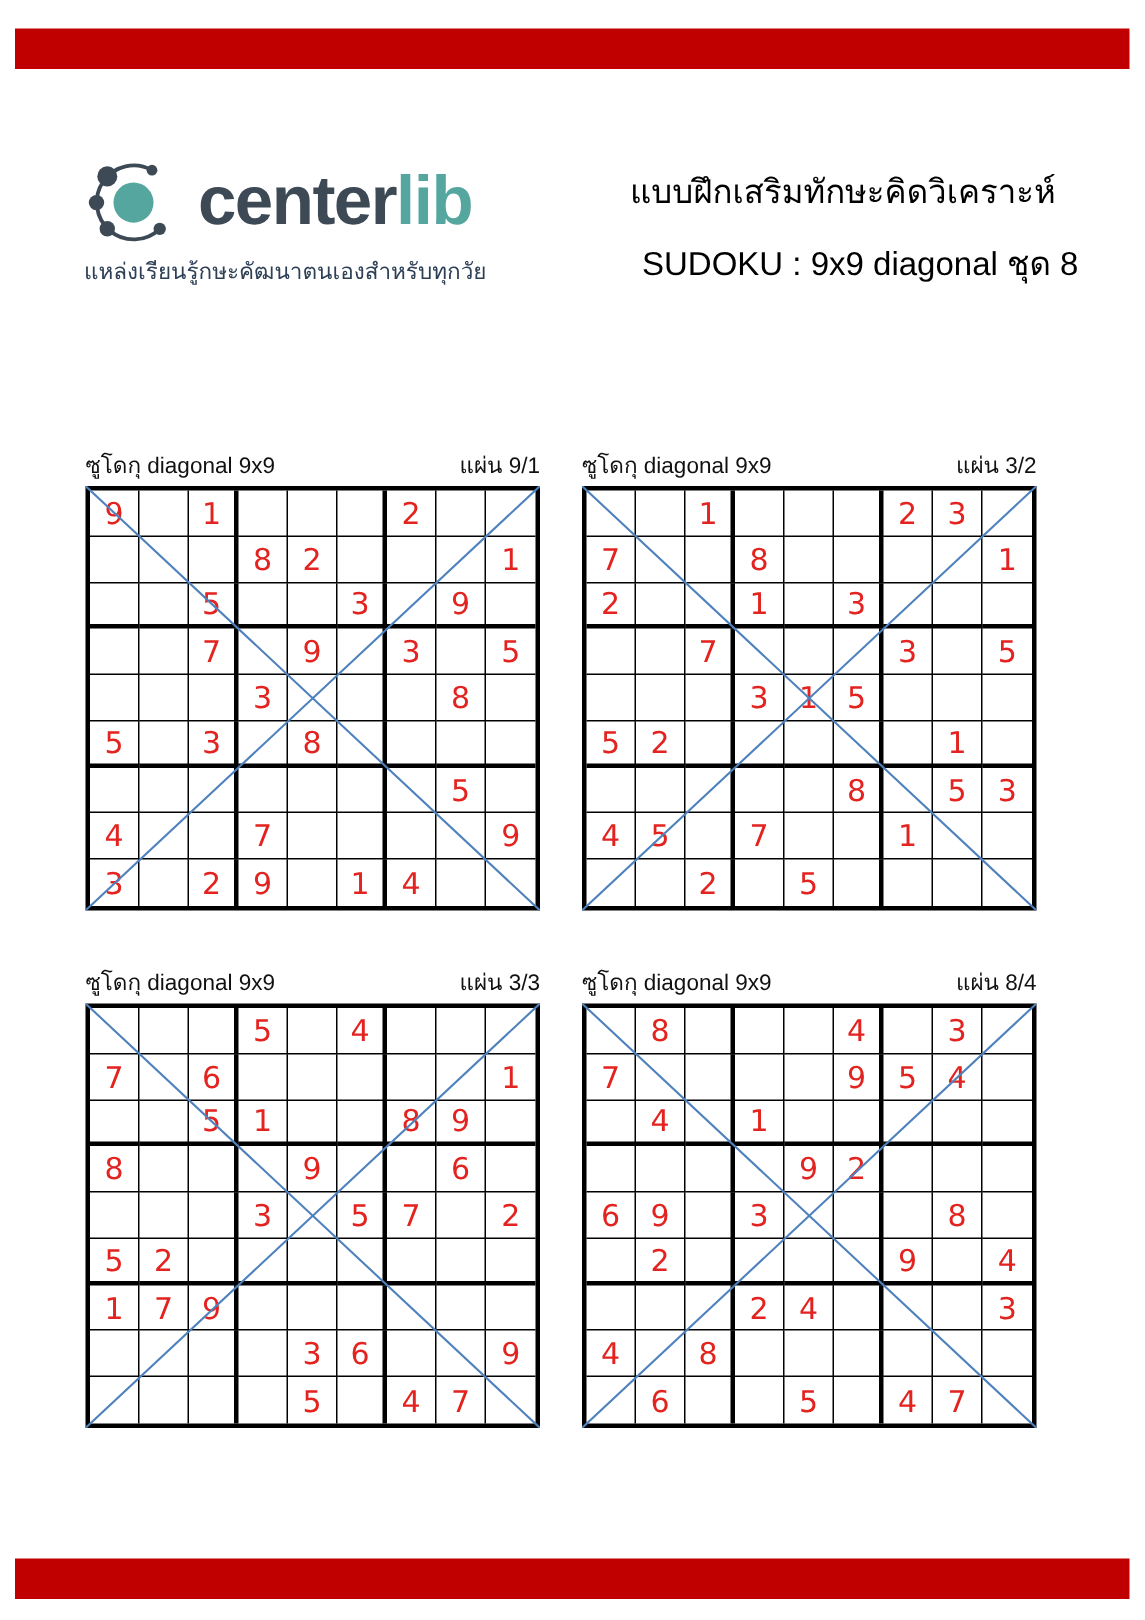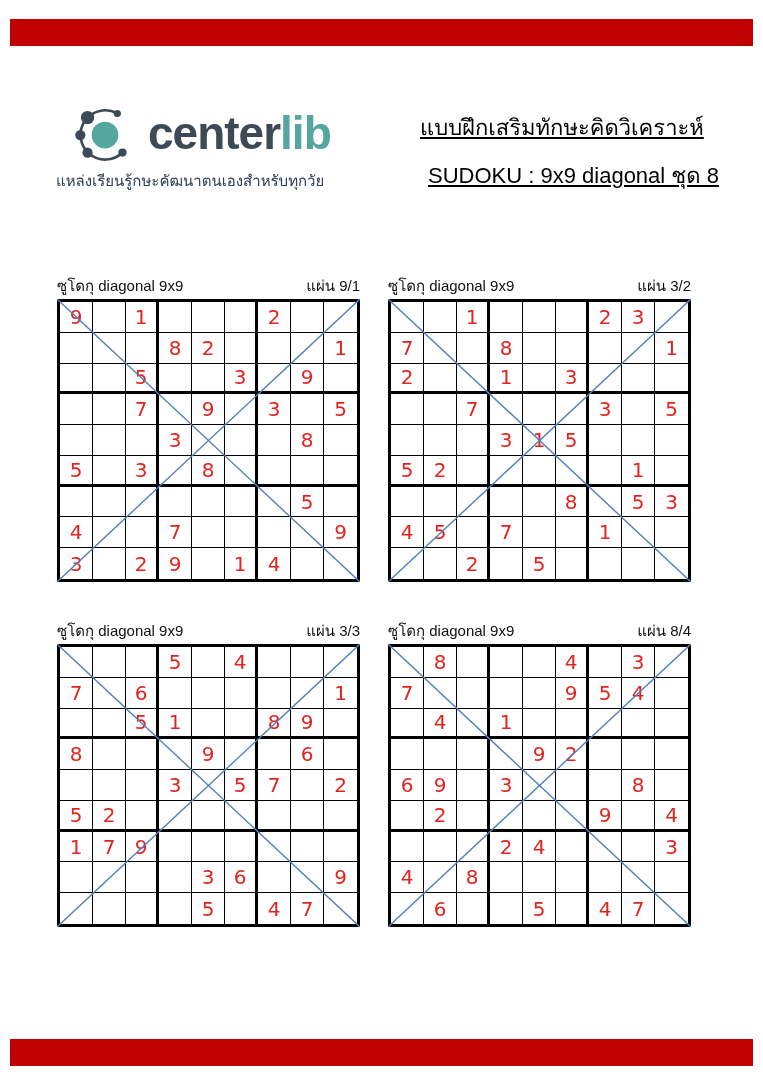--- a/index.html
+++ b/index.html
@@ -7,39 +7,39 @@
     width:763px;height:1080px;position:relative;background:#ffffff;
     font-family:"Liberation Sans",sans-serif;overflow:hidden;
     --accent-red:#c00000;--number-red:#e3231f;--diagonal-blue:#4f81bd;
     --brand-navy:#3d4a56;--brand-teal:#56a6a0;--tagline-navy:#2e4057;--grid-line:#000000;
   }
   .accent-bar{position:absolute;left:10px;width:743px;height:27px;background:var(--accent-red);}
   .accent-bar.top{top:19px;}
   .accent-bar.bottom{top:1039px;}
 
   
-  .logo{position:absolute;left:68px;top:96px;display:flex;align-items:center;}
+  .logo{position:absolute;left:52px;top:96px;display:flex;align-items:center;}
   .logo svg{width:74px;height:74px;}
   .wordmark{font-size:46px;font-weight:bold;letter-spacing:-1px;margin-left:6px;line-height:1;}
   .wordmark .p1{color:var(--brand-navy);}
   .wordmark .p2{color:var(--brand-teal);}
   .tagline{position:absolute;left:56px;top:169px;font-size:15px;color:var(--tagline-navy);}
 
   .titleblock{position:absolute;left:420px;top:104px;width:330px;color:#000;}
-  .titleblock .tline{font-size:22px;line-height:48px;white-space:nowrap;text-decoration:underline;}
+  .titleblock .tline{font-size:22px;line-height:48px;white-space:nowrap;}
   .titleblock .tline.indent{padding-left:8px;}
 
   
   .puzzle{position:absolute;width:303px;}
   .puzzle.p0{left:57px;top:274px;}
   .puzzle.p1{left:388px;top:274px;}
   .puzzle.p2{left:57px;top:619px;}
   .puzzle.p3{left:388px;top:619px;}
-  .puzzle-head{display:flex;justify-content:space-between;align-items:flex-start;
-    font-size:15px;color:#111;height:22px;margin-bottom:3px;}
+  .puzzle-head{display:flex;justify-content:space-between;align-items:center;
+    font-size:15px;color:#111;height:22px;margin-bottom:3px;margin-top:25px;}
   .grid-wrap{position:relative;width:303px;height:283px;}
   .grid{position:absolute;inset:0;display:grid;
     grid-template-columns:repeat(9,1fr);grid-template-rows:repeat(9,1fr);
     border:3px solid var(--grid-line);box-sizing:border-box;background:#fff;}
   .cell{border-right:1px solid var(--grid-line);border-bottom:1px solid var(--grid-line);
     display:flex;align-items:center;justify-content:center;
     font-family:"DejaVu Sans",sans-serif;font-size:20px;color:var(--number-red);}
   .cell.vthick{border-right-width:3px;}
   .cell.hthick{border-bottom-width:3px;}
   .cell.vnone{border-right:none;}

